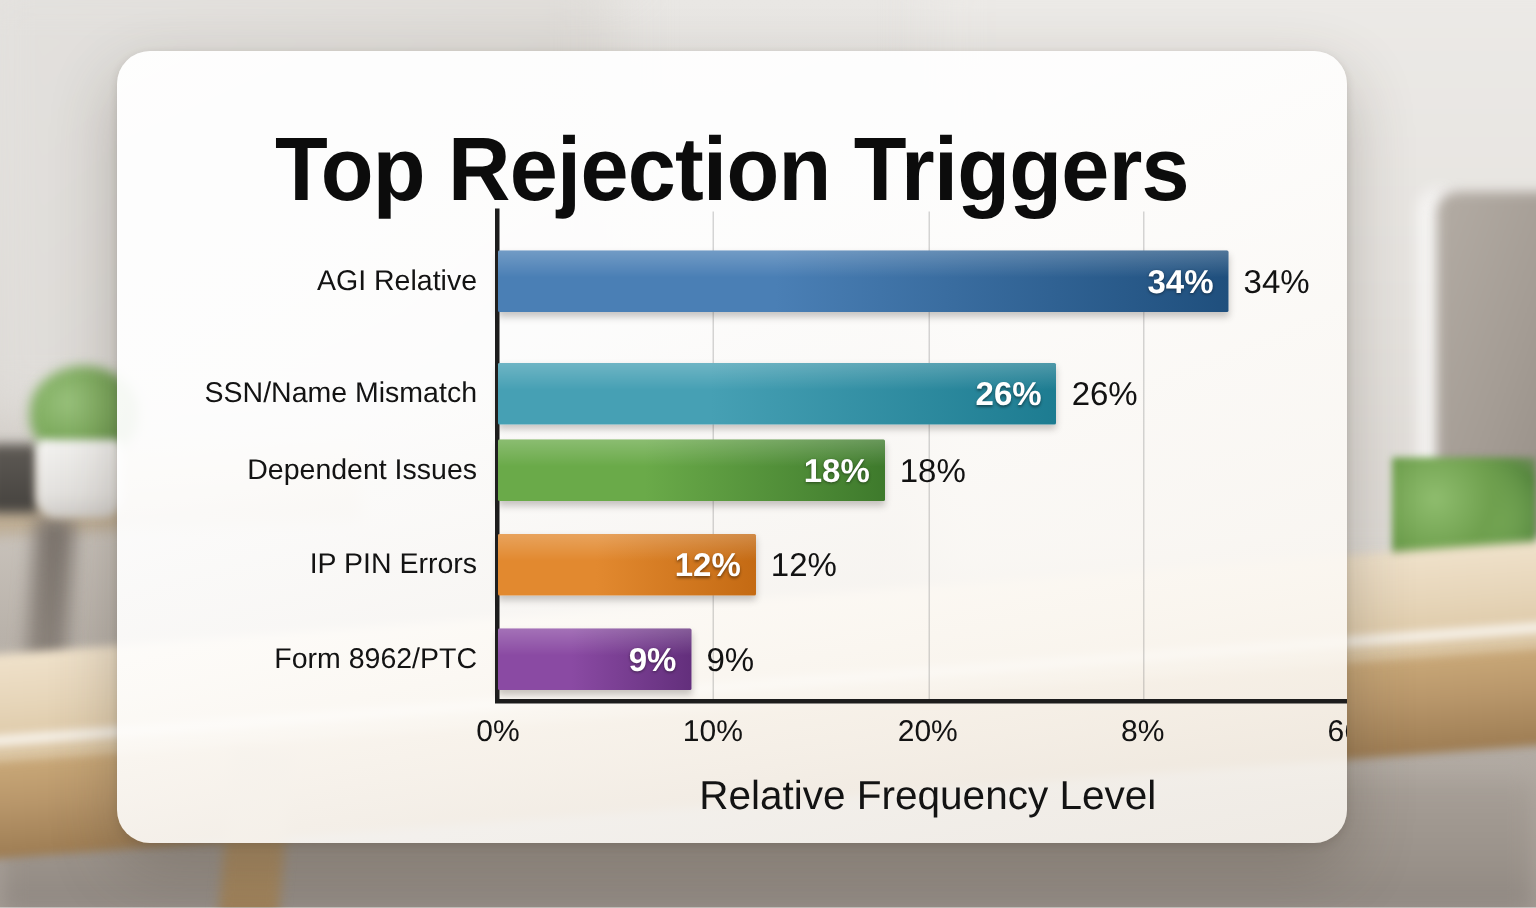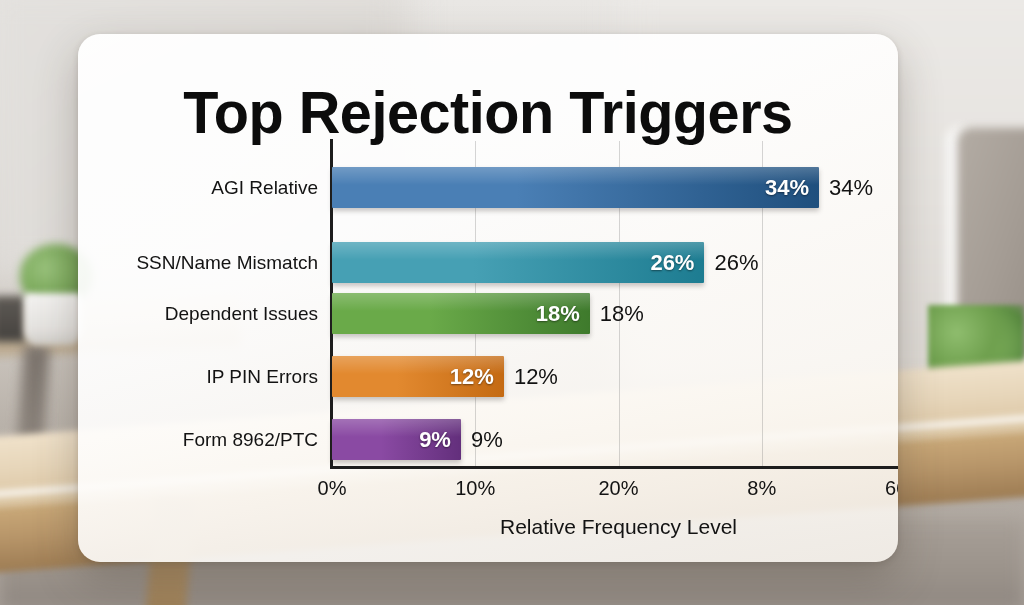--- a/index.html
+++ b/index.html
@@ -268,21 +268,21 @@
     color: #131313;
     white-space: nowrap;
   }
 
   #xaxis-title {
     position: absolute;
     left: 0;
     top: 374px;
     width: 573px;
     text-align: center;
-    font-size: 21px;
+    font-size: 27px;
     color: #131313;
   }
 </style>
 </head>
 <body>
 
 <div id="stage">
 
   <div class="bg-layer bg-wall"></div>
   <div class="bg-layer bg-wall-left"></div>

